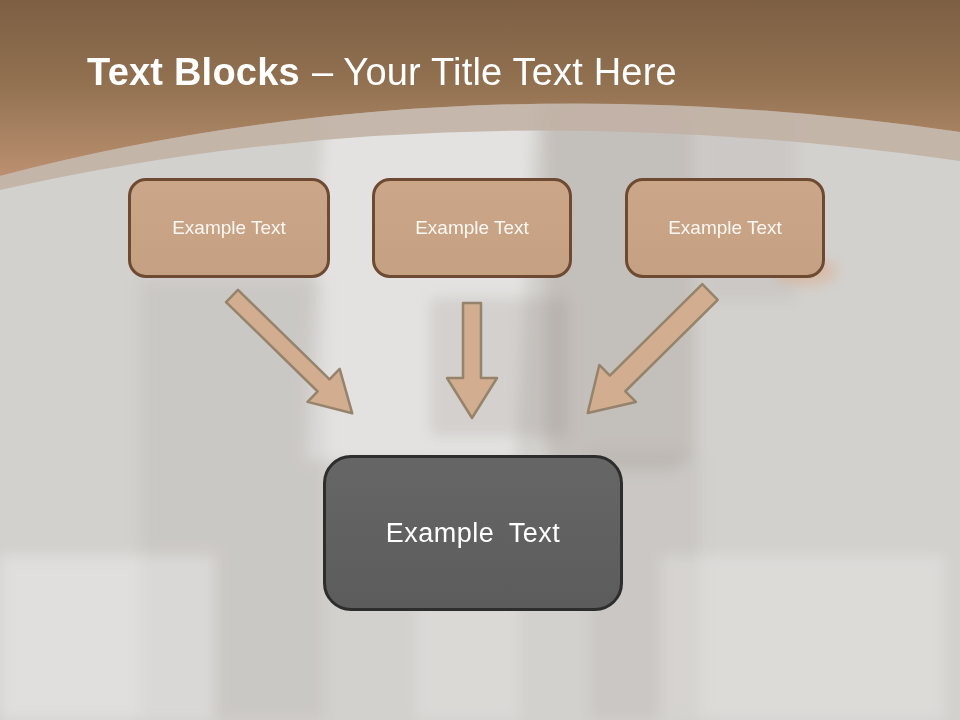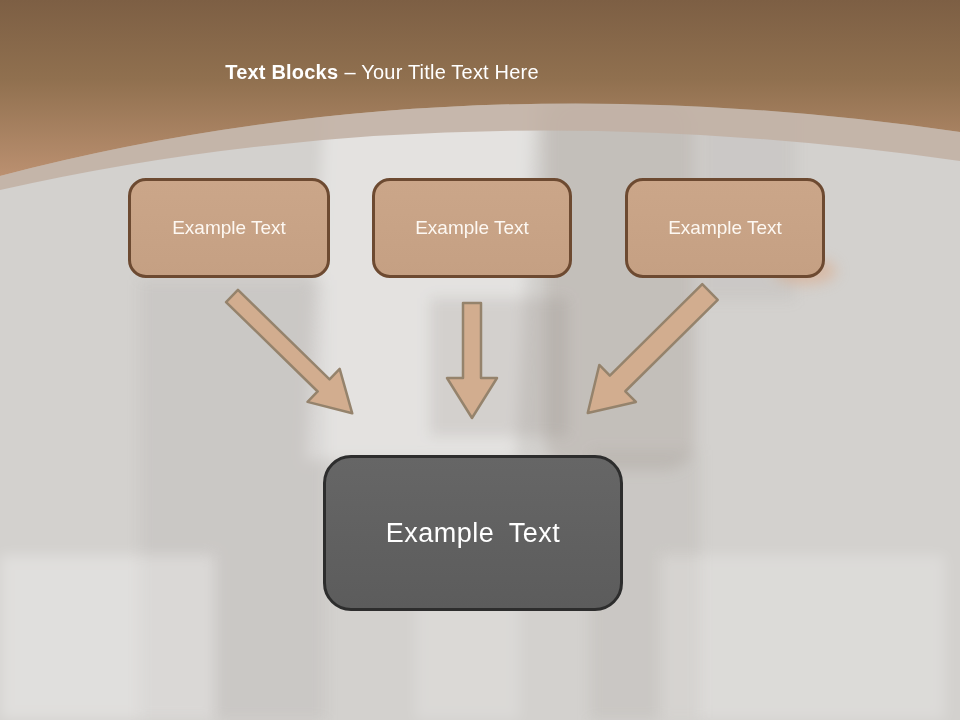--- a/index.html
+++ b/index.html
@@ -7,21 +7,21 @@
     position:relative;width:960px;height:720px;overflow:hidden;
     background:#d3d1ce;
     font-family:"Liberation Sans","DejaVu Sans",sans-serif;
   }
   .slide svg{position:absolute;left:0;top:0;}
   
   .photo-layer{filter:blur(7px);}
   
   .title{
     position:absolute;left:0;top:52px;width:764px;
-    text-align:center;color:#ffffff;font-size:20px;line-height:40px;
+    text-align:center;color:#ffffff;font-size:38px;line-height:40px;
     letter-spacing:.2px;white-space:nowrap;
   }
   .title .em{font-weight:bold;}
   .title .rest{font-weight:normal;margin-left:.32em;}
   
   .block{
     position:absolute;width:200px;height:100px;box-sizing:border-box;
     background:linear-gradient(180deg,#cba689 0%,#c5a083 100%);
     border:3px solid #6d4a31;border-radius:18px;
     display:flex;align-items:center;justify-content:center;

